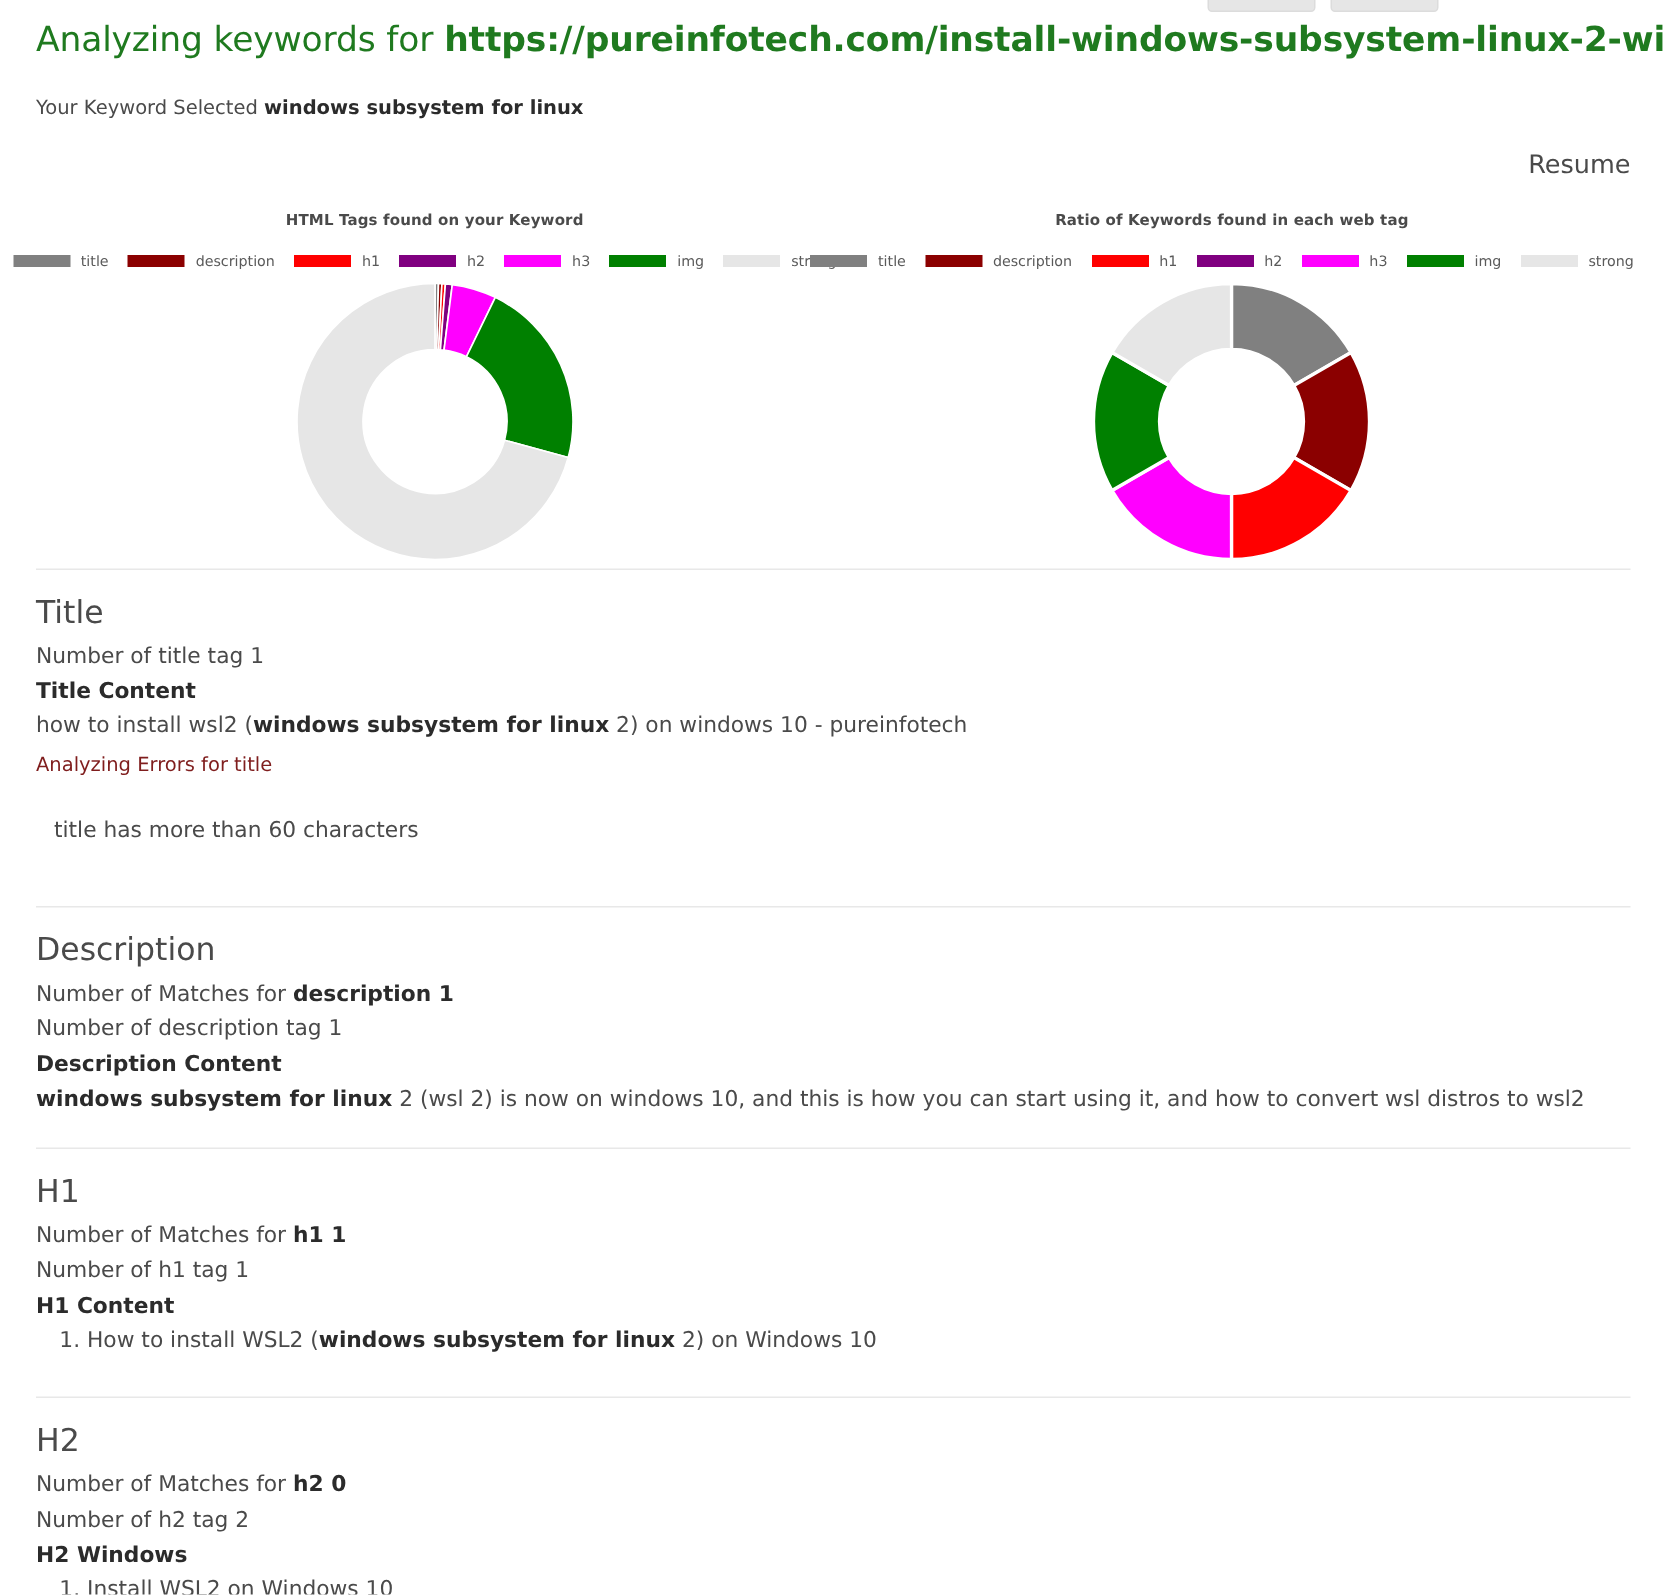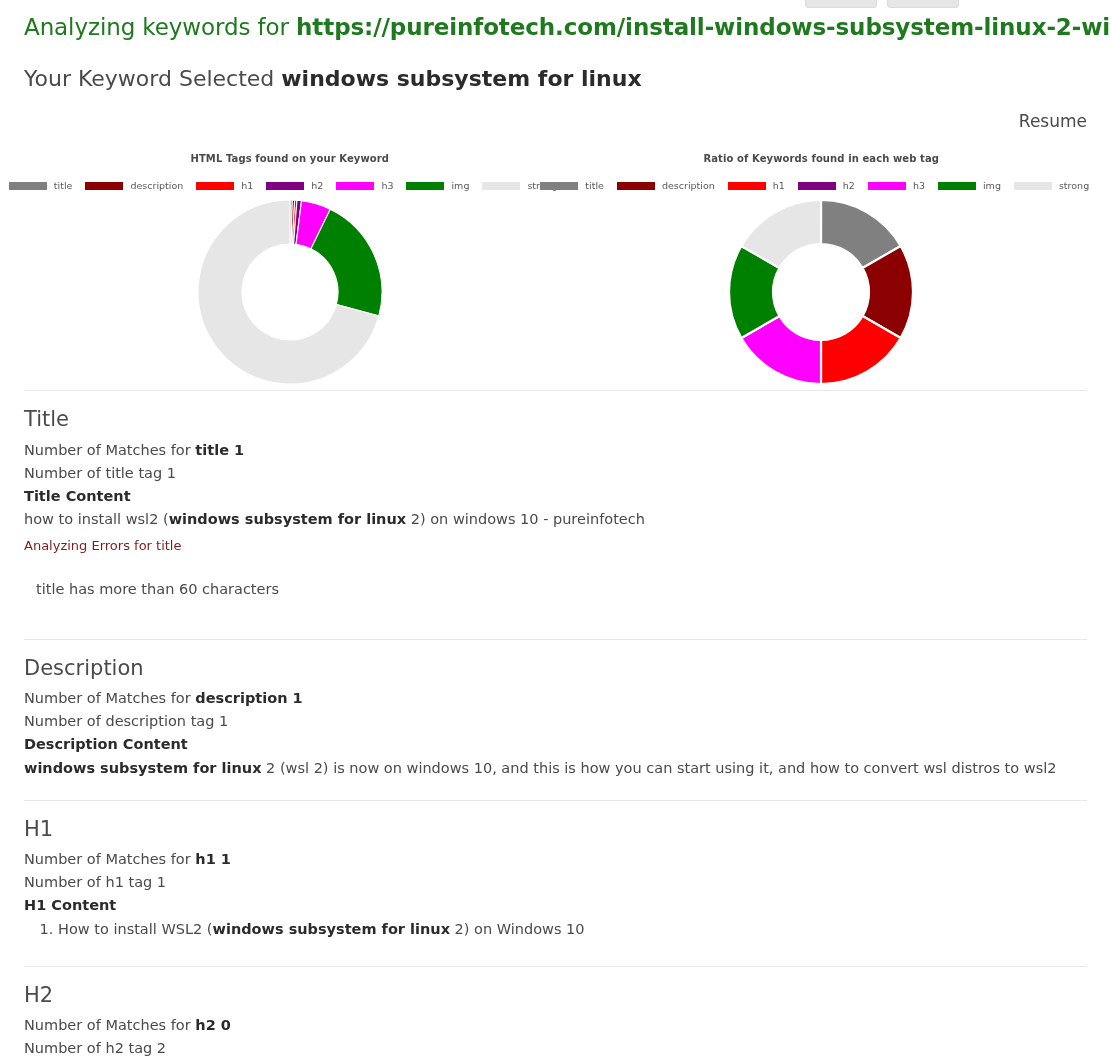--- a/index.html
+++ b/index.html
@@ -48,21 +48,21 @@
     letter-spacing: -0.1px;
     white-space: nowrap;
   }
   .main-heading .url {
     font-weight: 700;
   }
 
   .keyword-line {
     margin: 0;
     padding-top: 23px;
-    font-size: 22px;
+    font-size: 13px;
     font-weight: 400;
     color: #4a4a4a;
     line-height: 1.3;
   }
   .keyword-line b { color: #2b2b2b; font-weight: 700; }
 
   .resume-line {
     margin: 0;
     padding-top: 17px;
     font-size: 17px;
@@ -290,23 +290,20 @@
             <path d="M 35.32566285183164 141 A 92 92 0 0 1 35.32566285183165 48.99999999999999 L 73.43078061834694 71 A 48 48 0 0 0 73.43078061834694 119 Z" fill="#008000" stroke="#ffffff" stroke-width="2.2"></path>
             <path d="M 35.32566285183165 48.99999999999999 A 92 92 0 0 1 114.99999999999999 3 L 114.99999999999999 47 A 48 48 0 0 0 73.43078061834694 71 Z" fill="#E6E6E6" stroke="#ffffff" stroke-width="2.2"></path>
           </svg>
       </div>
     </div>
 
   </div>
 
   <div class="section">
     <h2 class="section-title">Title</h2>
-    <p class="row-text">
-      <span>Number of Matches for </span><b>title 1</b>
-    </p>
     <p class="row-text">Number of title tag 1</p>
     <p class="row-bold">Title Content</p>
     <p class="row-content">
       <span>how to install wsl2 (</span><b>windows subsystem for linux</b><span> 2) on windows 10 - pureinfotech</span>
     </p>
     <p class="err-head">Analyzing Errors for title</p>
     <p class="err-item">title has more than 60 characters</p>
     <div class="sec-spacer-1"></div>
   </div>
 

